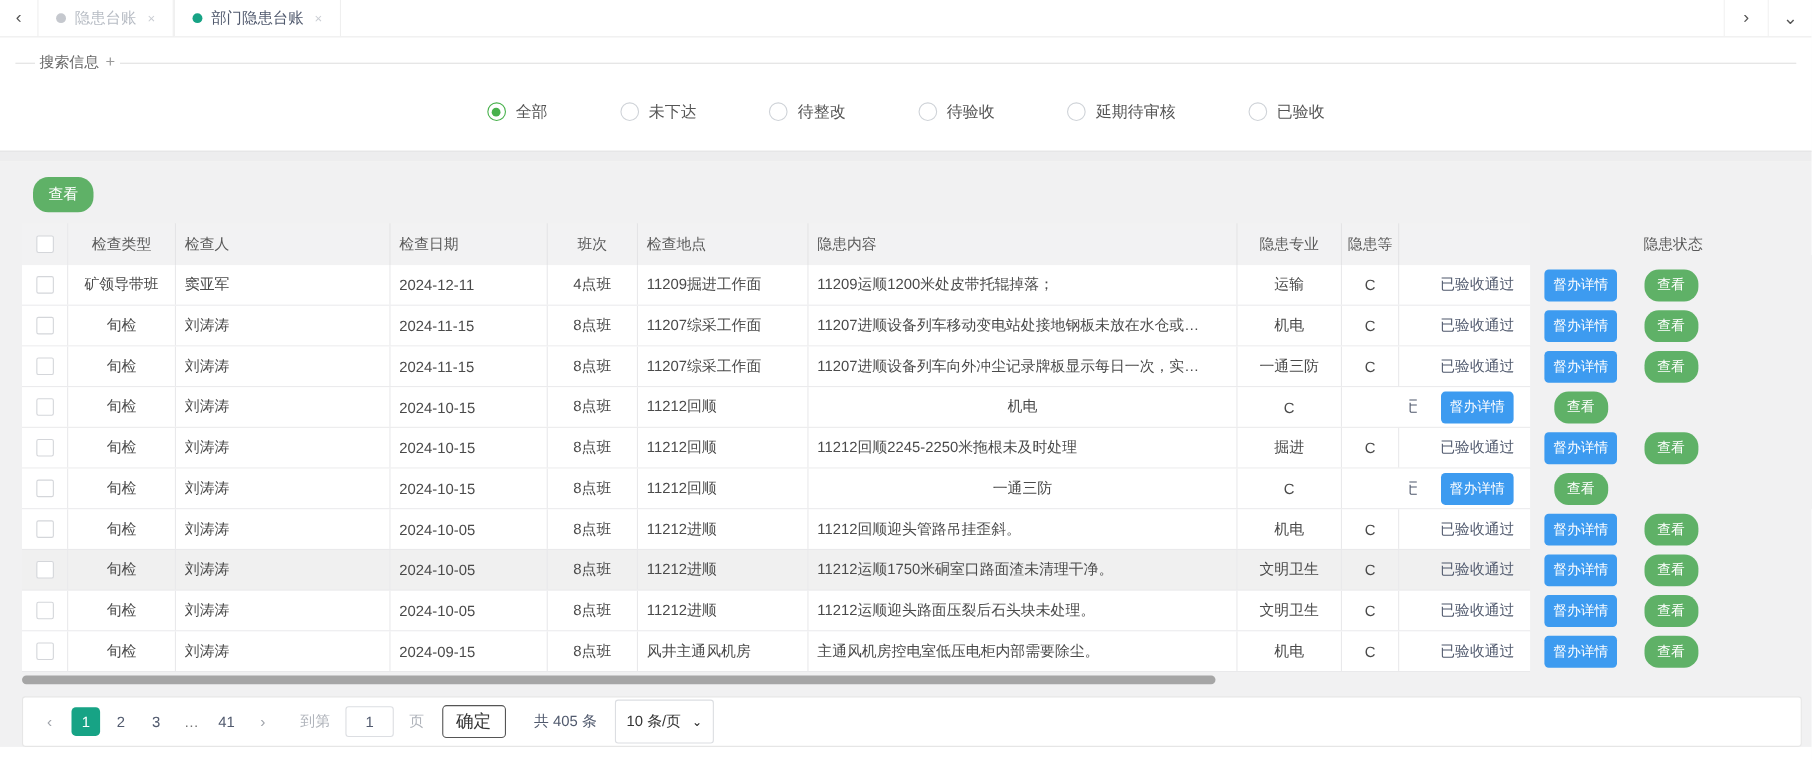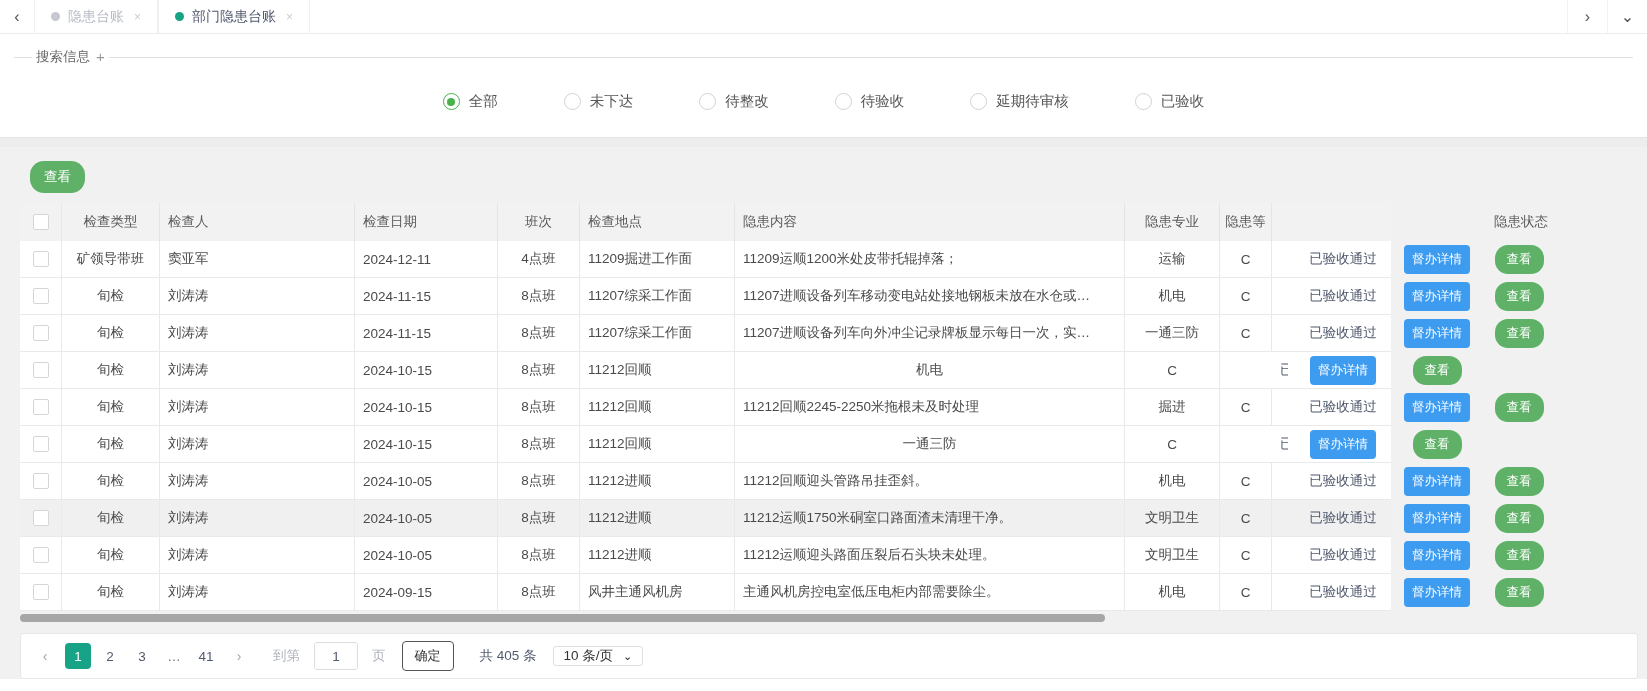--- a/index.html
+++ b/index.html
@@ -80,23 +80,23 @@
   .pg-chevron { width:28px; text-align:center; color:#a0a4ab; font-size:14px; cursor:pointer; }
   .pg-item { min-width:26px; height:26px; display:flex; align-items:center; justify-content:center;
     border-radius:4px; cursor:pointer; padding:0 4px; }
   .pg-item.active { background:var(--teal); color:#fff; }
   .pg-item.dots { cursor:default; color:#737373; }
   .pg-goto-label { color:#b0b4bb; margin-left:14px; }
   .pg-input { width:44px; height:28px; border:1px solid #dcdee2; border-radius:3px;
     text-align:center; font-size:13.5px; color:#515a6e; margin:0 8px; }
   .pg-page-label { color:#b0b4bb; margin-right:10px; }
   .pg-confirm { height:30px; padding:0 12px; background:#fff; border:1.5px solid #555;
-    border-radius:4px; font-size:13px; color:#333; cursor:pointer; margin-right:10px; }
+    border-radius:4px; font-size:16px; color:#333; cursor:pointer; margin-right:10px; }
   .pg-total { margin:0 10px; color:#515a6e; }
-  .pg-size { height:20px; border:1px solid #dcdee2; border-radius:3px; background:#fff;
+  .pg-size { height:40px; border:1px solid #dcdee2; border-radius:3px; background:#fff;
     display:flex; align-items:center; gap:10px; padding:0 10px; cursor:pointer; color:#333; }
   .pg-size .caret { font-size:11px; color:#222; }
 
   :root { --teal:#17a385; --green:#5fb167; --blue:#3d9bf0; --radio-green:#48b14c; }
 </style>
 </head>
 <body>
 
 <div class="tabbar">
   <span class="tab-chevron">‹</span>

